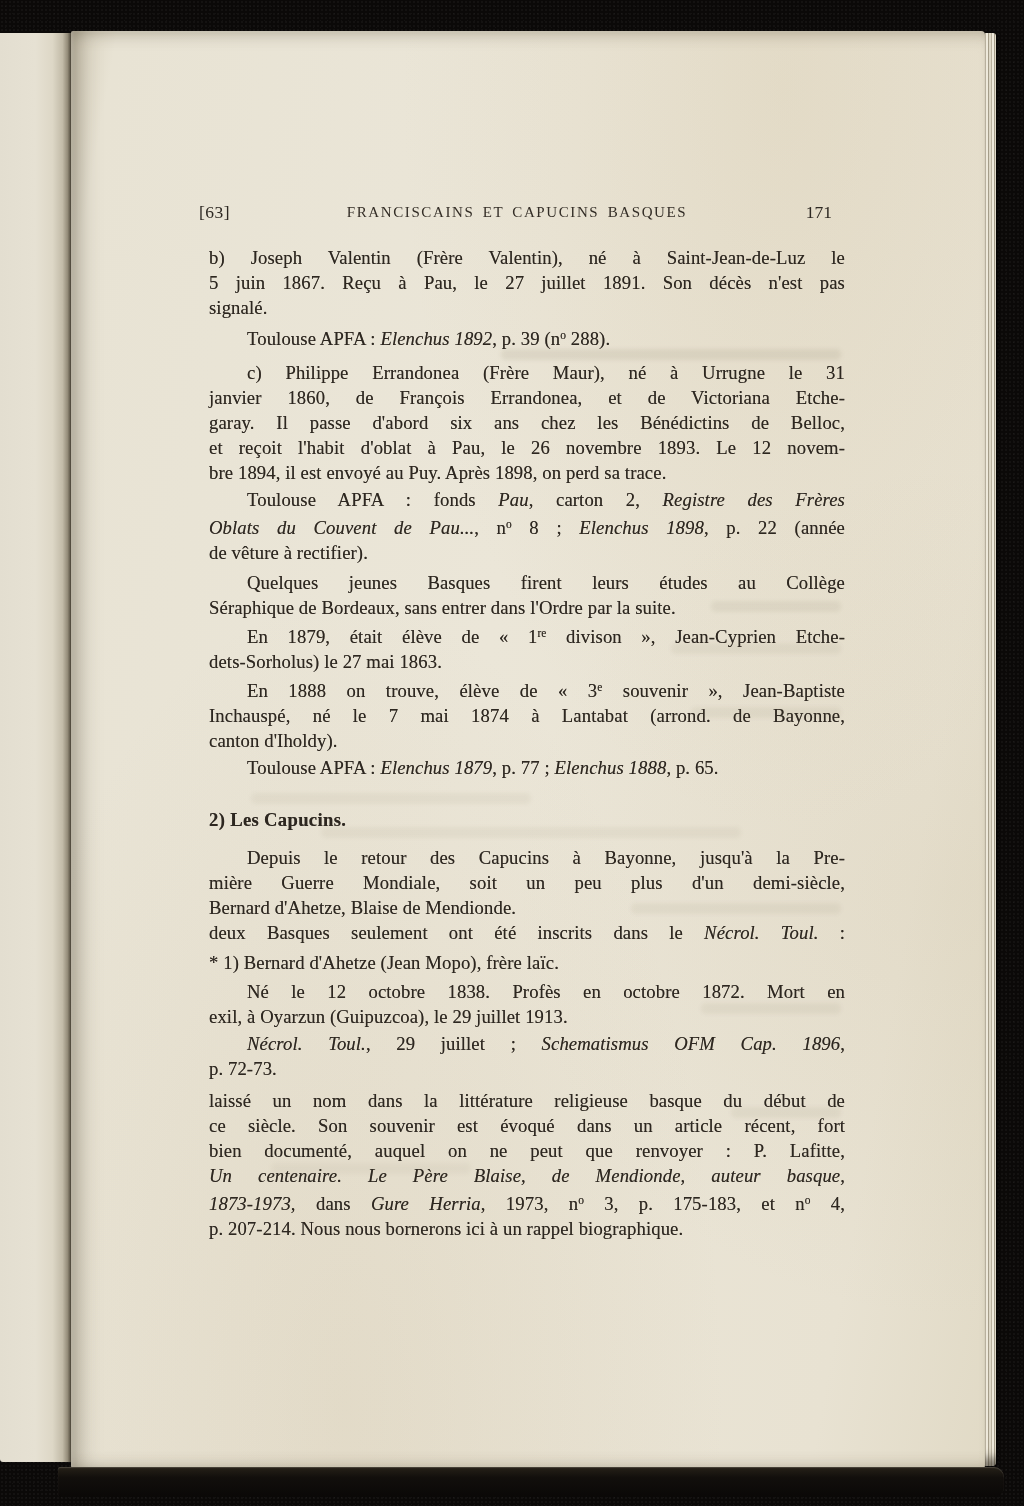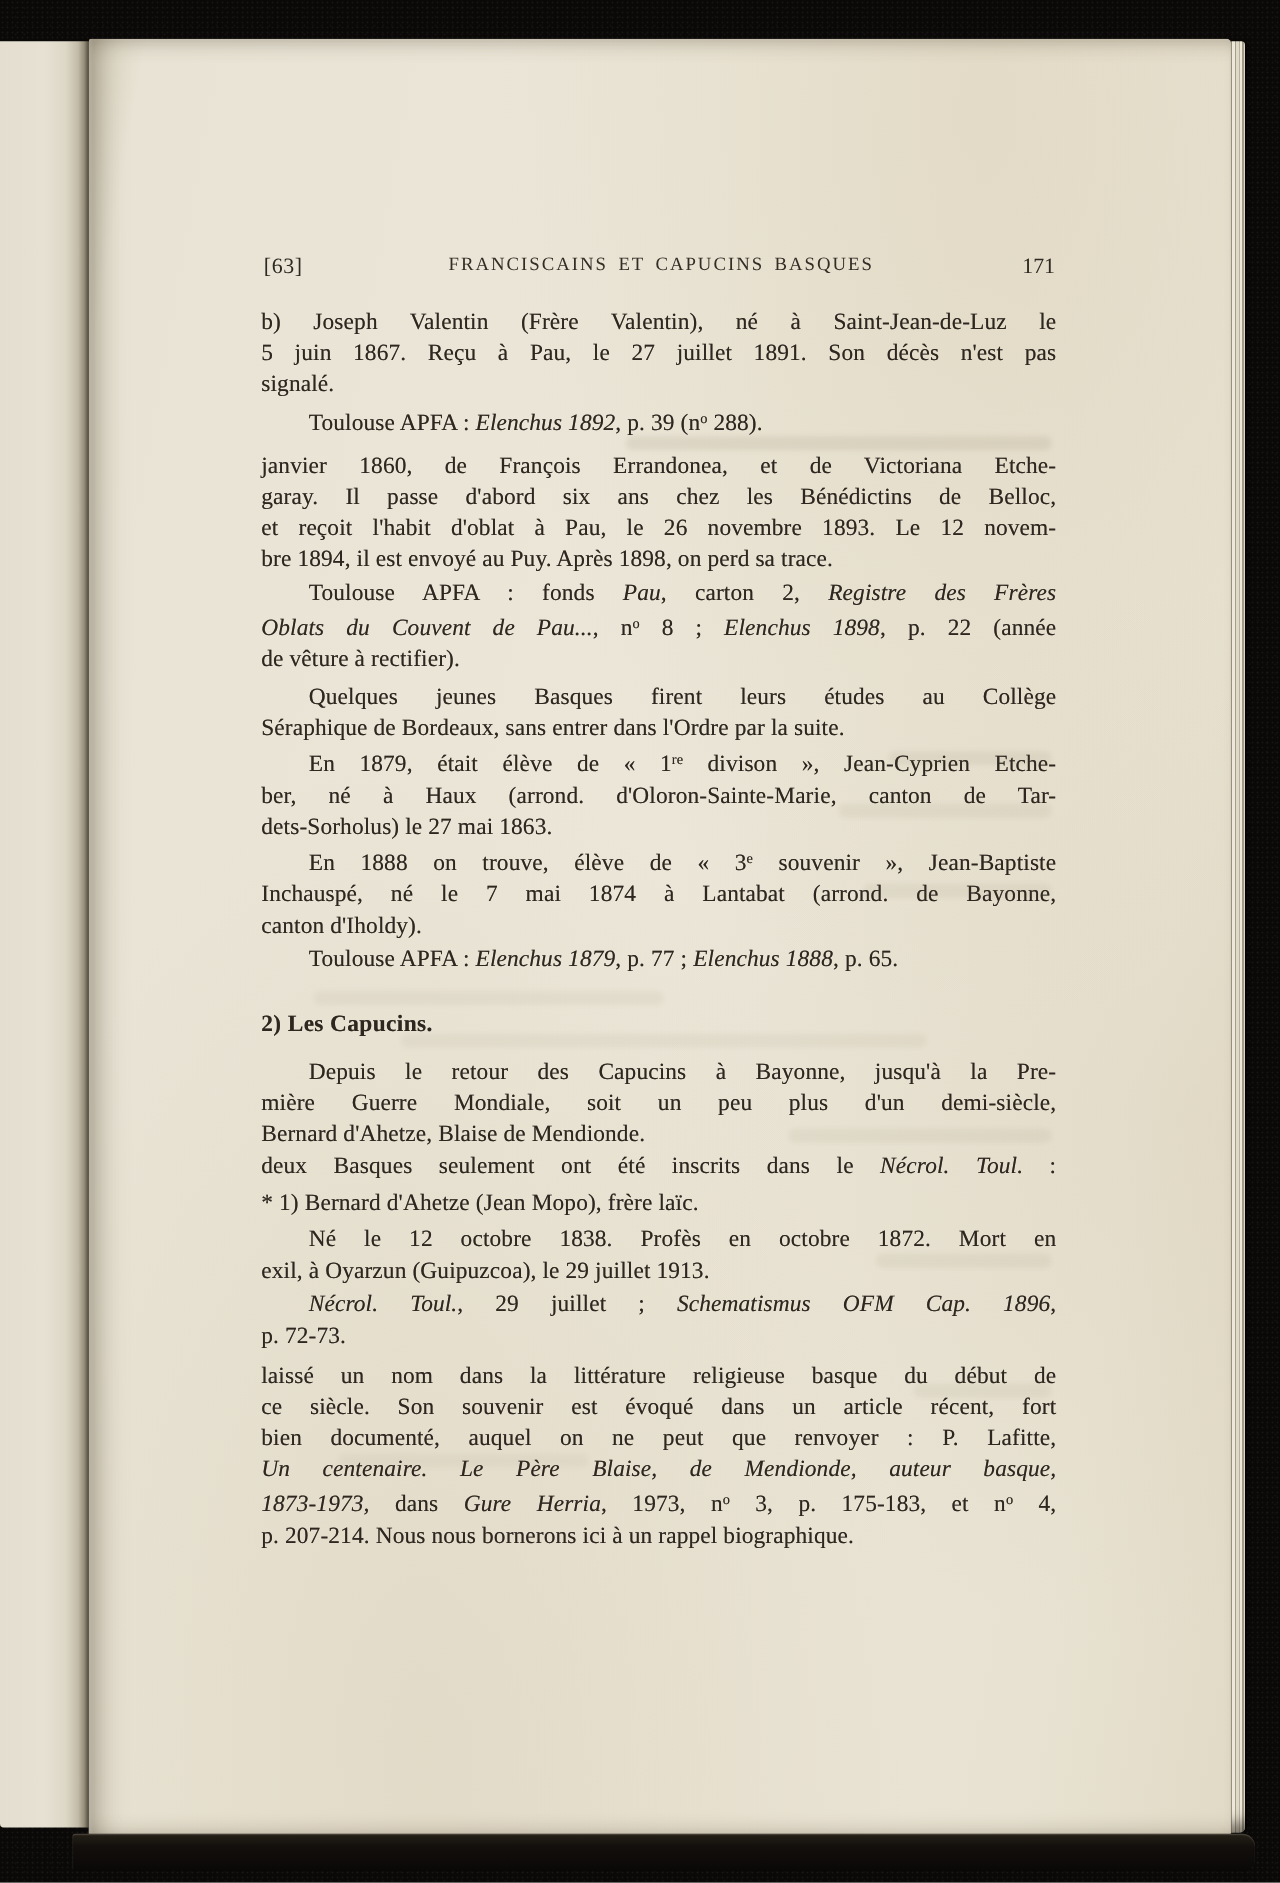--- a/index.html
+++ b/index.html
@@ -48,21 +48,21 @@
     box-shadow: 2px 0 3px rgba(0,0,0,0.65), inset 0 -18px 10px -10px rgba(40,34,26,0.55);
   }
   
   .cover-bottom {
     position: absolute; left: 58px; top: 1467px; width: 946px; height: 30px;
     background: linear-gradient(180deg, #262118 0%, #120f0c 35%, #0a0807 100%);
     border-radius: 2px 10px 10px 3px;
     box-shadow: inset 0 1px 1px rgba(142,138,128,0.35);
   }
   
-  .pg-header { position: absolute; left: 140px; top: 170px; width: 636px; height: 24px; }
+  .pg-header { position: absolute; left: 128px; top: 170px; width: 636px; height: 24px; }
   .folio-bracket {
     position: absolute; left: 0; top: 1px;
     font-size: 17.5px; color: #2d2822; letter-spacing: 0.5px;
   }
   .running-title {
     position: absolute; left: 0; right: 0; top: 3px; text-align: center;
     font-size: 15px; letter-spacing: 1.6px; color: #332d26; word-spacing: 3px;
   }
   .page-number {
     position: absolute; right: 3px; top: 1px;
@@ -120,37 +120,37 @@
     <div class="content">
         <div class="block type-para">
           <div class="line just"><span>b) Joseph Valentin (Frère Valentin), né à Saint-Jean-de-Luz le</span></div>
           <div class="line just"><span>5 juin 1867. Reçu à Pau, le 27 juillet 1891. Son décès n'est pas</span></div>
           <div class="line"><span>signalé.</span></div>
         </div>
         <div class="block type-ref">
           <div class="line ind"><span>Toulouse APFA : </span><span class="it">Elenchus 1892</span><span>, p. 39 (n</span><span class="sup">o</span><span> 288).</span></div>
         </div>
         <div class="block type-para">
+          <div class="line just ind"><span>c) Philippe Errandonea (Frère Maur), né à Urrugne le 31</span></div>
           <div class="line just"><span>janvier 1860, de François Errandonea, et de Victoriana Etche-</span></div>
           <div class="line just"><span>garay. Il passe d'abord six ans chez les Bénédictins de Belloc,</span></div>
           <div class="line just"><span>et reçoit l'habit d'oblat à Pau, le 26 novembre 1893. Le 12 novem-</span></div>
           <div class="line"><span>bre 1894, il est envoyé au Puy. Après 1898, on perd sa trace.</span></div>
         </div>
         <div class="block type-ref">
           <div class="line just ind"><span>Toulouse APFA : fonds </span><span class="it">Pau</span><span>, carton 2, </span><span class="it">Registre des Frères</span></div>
           <div class="line just"><span class="it">Oblats du Couvent de Pau...</span><span>, n</span><span class="sup">o</span><span> 8 ; </span><span class="it">Elenchus 1898</span><span>, p. 22 (année</span></div>
           <div class="line"><span>de vêture à rectifier).</span></div>
         </div>
         <div class="block type-para">
           <div class="line just ind"><span>Quelques jeunes Basques firent leurs études au Collège</span></div>
           <div class="line"><span>Séraphique de Bordeaux, sans entrer dans l'Ordre par la suite.</span></div>
         </div>
         <div class="block type-para">
           <div class="line just ind"><span>En 1879, était élève de « 1</span><span class="sup">re</span><span> divison », Jean-Cyprien Etche-</span></div>
-          <div class="line just"><span>ber, né à Haux (arrond. d'Oloron-Sainte-Marie, canton de Tar-</span></div>
           <div class="line"><span>dets-Sorholus) le 27 mai 1863.</span></div>
         </div>
         <div class="block type-para">
           <div class="line just ind"><span>En 1888 on trouve, élève de « 3</span><span class="sup">e</span><span> souvenir », Jean-Baptiste</span></div>
           <div class="line just"><span>Inchauspé, né le 7 mai 1874 à Lantabat (arrond. de Bayonne,</span></div>
           <div class="line"><span>canton d'Iholdy).</span></div>
         </div>
         <div class="block type-ref">
           <div class="line ind"><span>Toulouse APFA : </span><span class="it">Elenchus 1879</span><span>, p. 77 ; </span><span class="it">Elenchus 1888</span><span>, p. 65.</span></div>
         </div>

